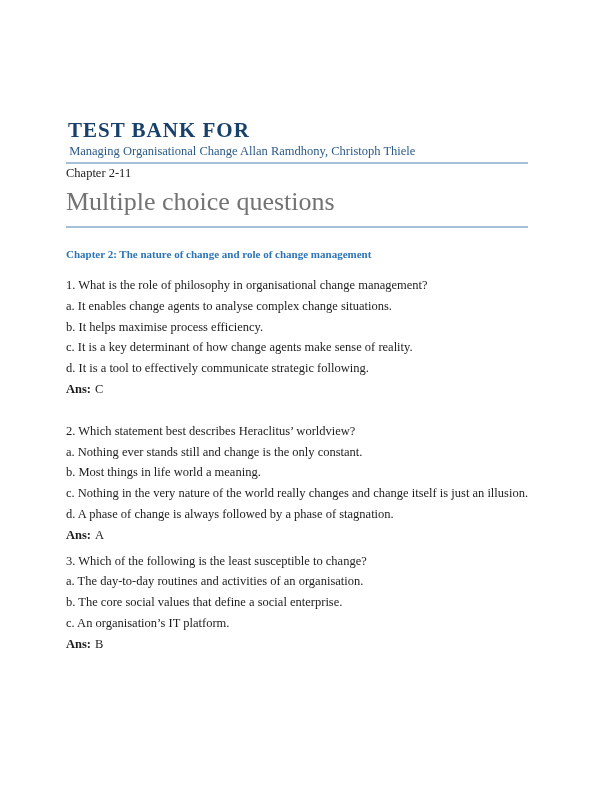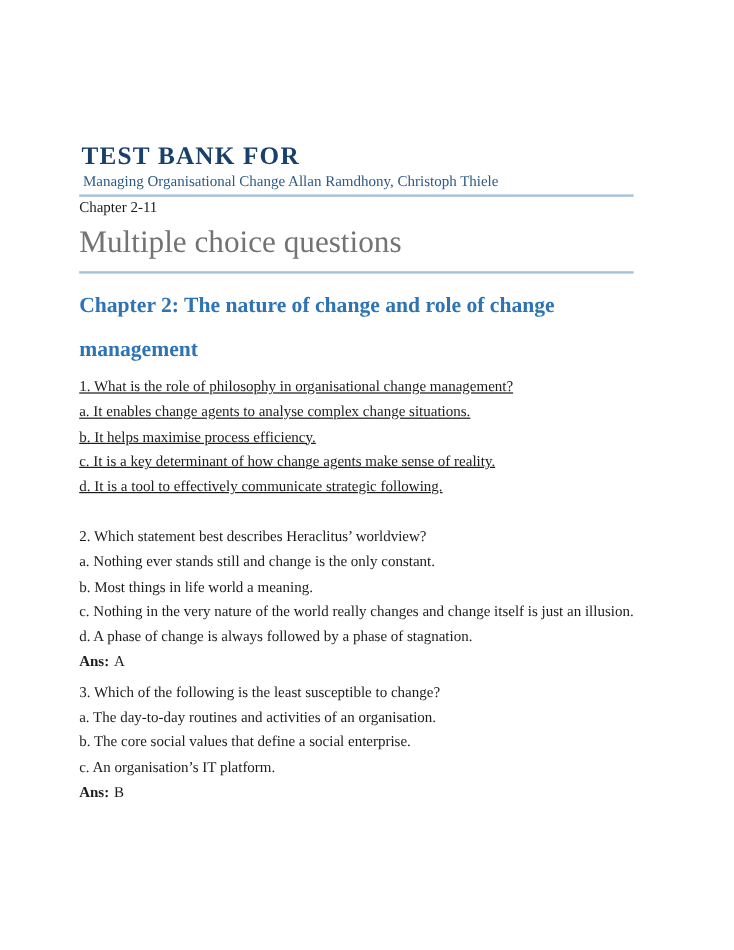--- a/index.html
+++ b/index.html
@@ -46,28 +46,28 @@
     color: #1c1c1c;
   }
   .page-title {
     font-size: 26px;
     line-height: 31px;
     margin-top: 5px;
     font-weight: normal;
     color: #737373;
   }
   .section-heading {
-    font-size: 18px;
+    font-size: 11px;
     font-weight: bold;
     line-height: 37px;
     margin-top: 8px;
     color: #2e74b5;
   }
   .question-block { margin-top: 21px; }
-  .question-block.first { margin-top: 2px; text-decoration: underline; }
+  .question-block.first { margin-top: 2px; }
   .question-block.q3 { margin-top: 5px; }
   .line {
     margin: 0;
     font-size: 12.5px;
     line-height: 20.8px;
     white-space: nowrap;
   }
   .ans-label { font-weight: bold; }
   .ans-value { margin-left: 4px; }
 </style>
@@ -88,20 +88,21 @@
     <hr class="rule rule-2">
 
     <div class="section-heading">Chapter 2: The nature of change and role of change management</div>
 
     <div class="question-block first">
       <p class="line">1. What is the role of philosophy in organisational change management?</p>
       <p class="line">a. It enables change agents to analyse complex change situations.</p>
       <p class="line">b. It helps maximise process efficiency.</p>
       <p class="line">c. It is a key determinant of how change agents make sense of reality.</p>
       <p class="line">d. It is a tool to effectively communicate strategic following.</p>
+      <p class="line"><span class="ans-label">Ans:</span><span class="ans-value">C</span></p>
     </div>
 
     <div class="question-block">
       <p class="line">2. Which statement best describes Heraclitus’ worldview?</p>
       <p class="line">a. Nothing ever stands still and change is the only constant.</p>
       <p class="line">b. Most things in life world a meaning.</p>
       <p class="line">c. Nothing in the very nature of the world really changes and change itself is just an illusion.</p>
       <p class="line">d. A phase of change is always followed by a phase of stagnation.</p>
       <p class="line"><span class="ans-label">Ans:</span><span class="ans-value">A</span></p>
     </div>

